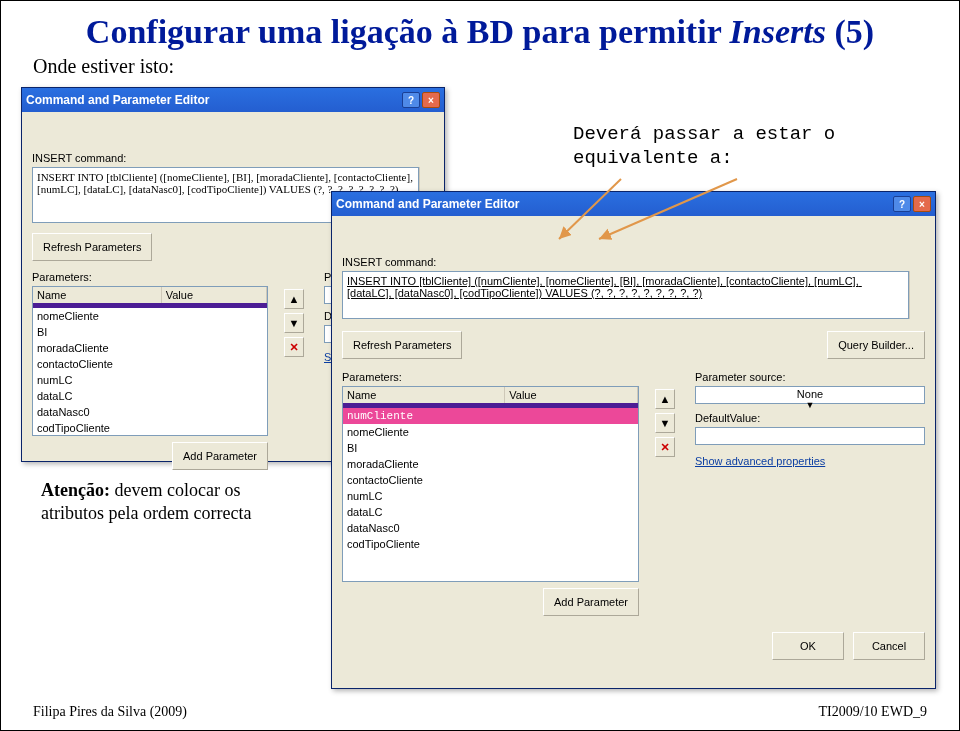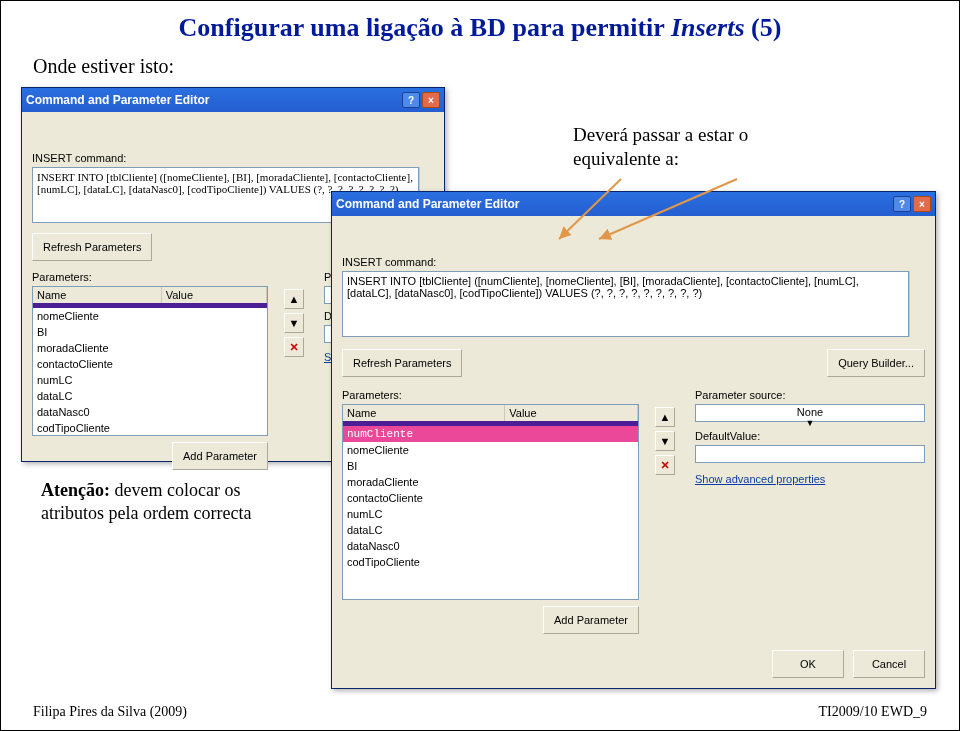--- a/index.html
+++ b/index.html
@@ -11,38 +11,38 @@
     font-family: "Segoe UI", Tahoma, Arial, sans-serif;
     position: relative;
     border: 1px solid #000;
   }
   .page-title {
     position: absolute;
     top: 12px;
     left: 0; right: 0;
     text-align: center;
     font-family: Georgia, "Times New Roman", serif;
-    font-size: 26px;
+    font-size: 34px;
     font-weight: bold;
     color: #001a9a;
   }
   .page-title .ital { font-style: italic; }
   .caption1 {
     position: absolute;
     top: 54px;
     left: 32px;
     font-family: Georgia, "Times New Roman", serif;
     font-size: 20px;
     color: #000;
   }
   .caption2 {
     position: absolute;
     top: 122px;
     left: 572px;
-    font-family: Liberation Serif, serif;
+    font-family: Liberation Mono, monospace;
     font-size: 19px;
     color: #000;
     line-height: 1.25;
   }
   .caption3 {
     position: absolute;
     top: 478px;
     left: 40px;
     width: 230px;
     font-family: Georgia, "Times New Roman", serif;
@@ -244,21 +244,21 @@
   <div class="titlebar">
     <span>Command and Parameter Editor</span>
     <div class="tbtns">
       <div class="tbtn help">?</div>
       <div class="tbtn close">×</div>
     </div>
   </div>
   <div class="dlgbody">
     <div class="label">INSERT command:</div>
     <div style="display:flex;">
-      <div class="textarea" style="height:66px;">INSERT INTO [tblCliente] ([numCliente], [nomeCliente], [BI], [moradaCliente], [contactoCliente], [numLC], [dataLC], [dataNasc0], [codTipoCliente]) VALUES (?, ?, ?, ?, ?, ?, ?, ?, ?)</div>
+      <div class="textarea" style="height:48px;text-decoration:underline;">INSERT INTO [tblCliente] ([numCliente], [nomeCliente], [BI], [moradaCliente], [contactoCliente], [numLC], [dataLC], [dataNasc0], [codTipoCliente]) VALUES (?, ?, ?, ?, ?, ?, ?, ?, ?)</div>
       <div class="scroll-stub"></div>
     </div>
     <div style="margin-top:12px; display:flex; justify-content:space-between;">
       <button class="btn">Refresh Parameters</button>
       <button class="btn">Query Builder...</button>
     </div>
     <div style="display:flex; gap:16px; margin-top:12px;">
       <div style="flex:1;">
         <div class="label">Parameters:</div>
         <div class="grid" style="height:196px;">

